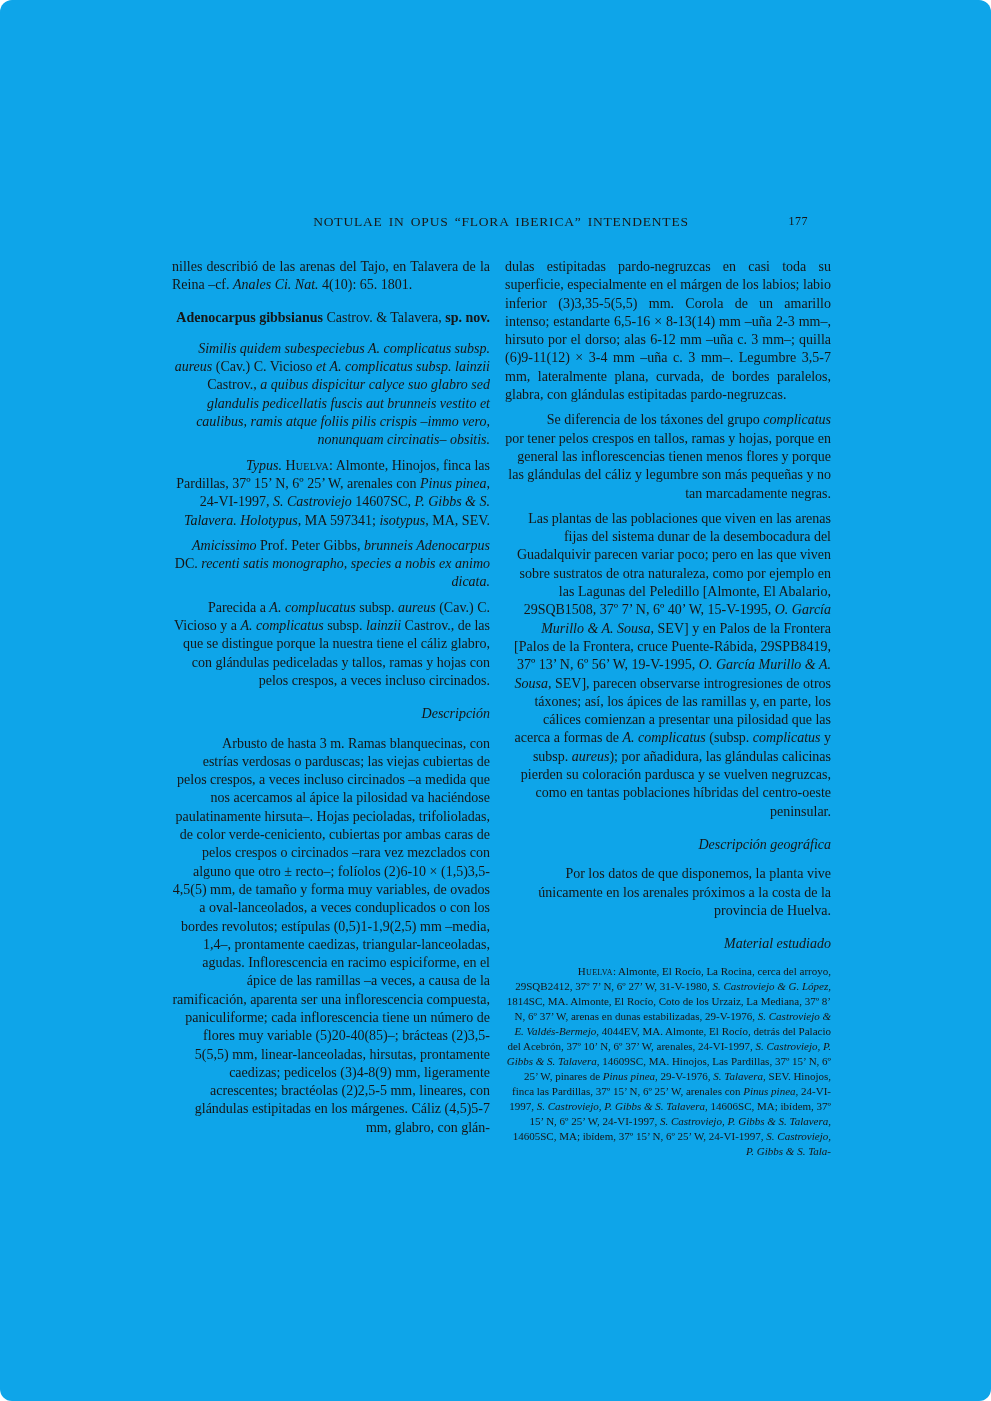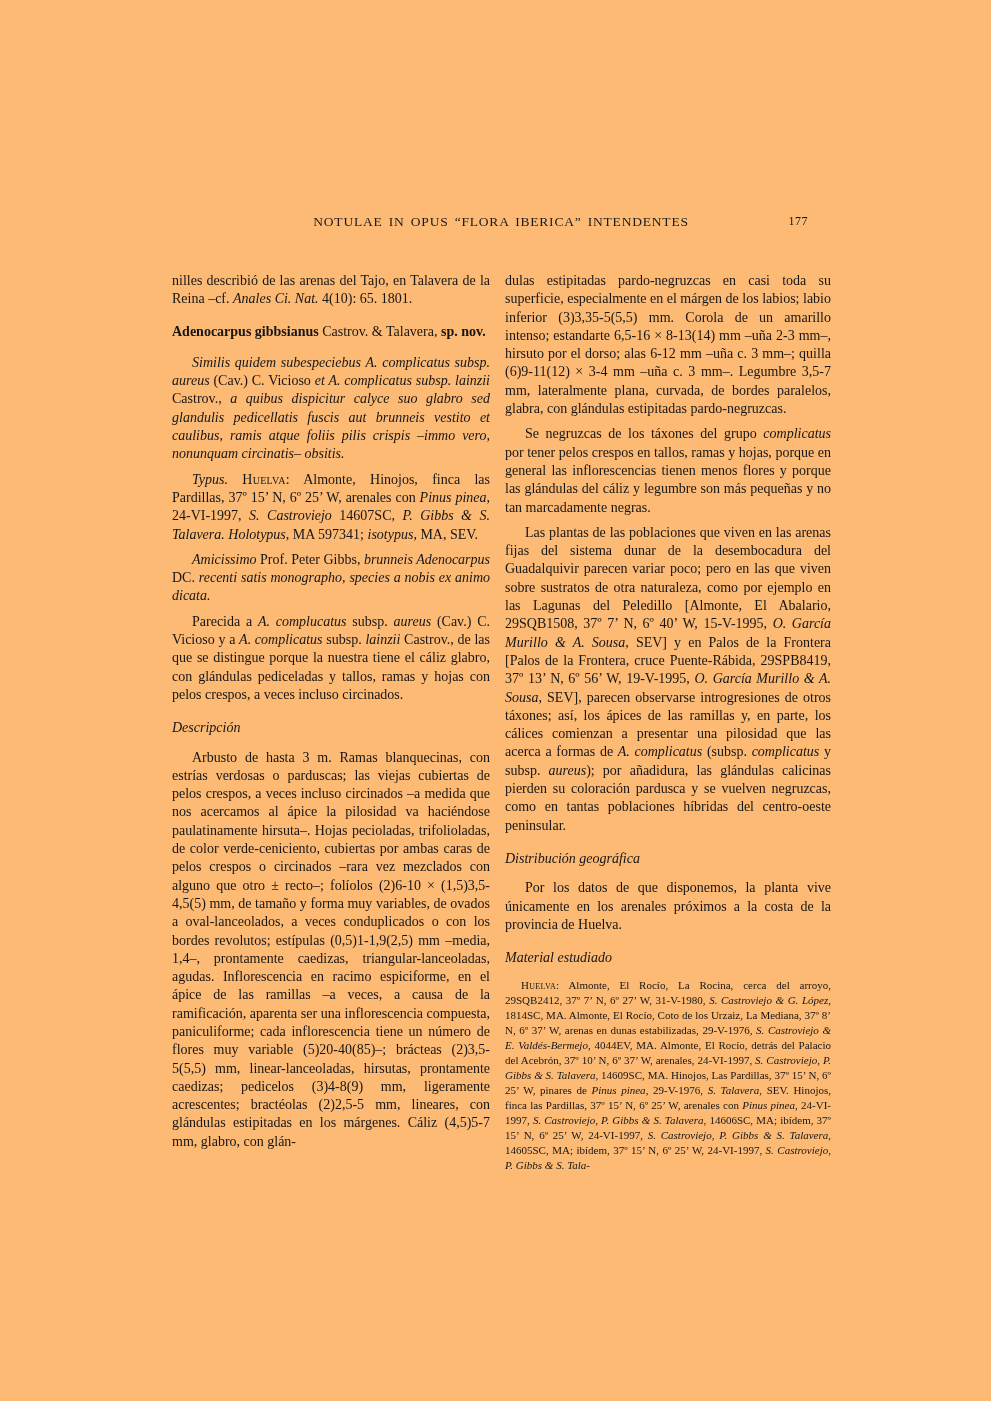--- a/index.html
+++ b/index.html
@@ -4,24 +4,25 @@
 <style>
   html, body {
     margin: 0;
     padding: 0;
     background: #ffffff;
   }
   .page {
     position: relative;
     width: 991px;
     height: 1401px;
-    background: #fdba74;
+    background: #0ea5e9;
     font-family: "Liberation Serif", "DejaVu Serif", serif;
     color: #161616;
     overflow: hidden;
+    border-radius: 12px;
   }
   .running-head {
     position: absolute;
     left: 172px;
     top: 214px;
     width: 658px;
     height: 20px;
   }
   .running-title {
     text-align: center;
@@ -32,30 +33,30 @@
   }
   .page-number {
     position: absolute;
     right: 22px;
     top: 0;
     font-size: 12px;
     letter-spacing: 0.5px;
   }
   .col {
     position: absolute;
-    top: 272px;
+    top: 258px;
     text-align: justify;
     font-size: 14px;
     line-height: 18.3px;
   }
   .col-left  { left: 172px; width: 318px; }
   .col-right { left: 505px; width: 326px; }
 
   p.block { margin: 0; }
-  p.block + p.block { margin-top: 7px; }
+  p.block + p.block { margin-top: 7px; text-align: right; }
 
   p.indent   { text-indent: 20px; }
   p.noindent { text-indent: 0; }
 
   p.species {
     margin-top: 14px !important;
     margin-bottom: 13px !important;
     padding-left: 28px;
     text-indent: -28px;
     text-align: left;
@@ -93,20 +94,20 @@
       <p class="block indent"><span class="seg-i">Similis quidem subespeciebus A. complicatus subsp. aureus </span><span class="seg-n">(Cav.) C. Vicioso </span><span class="seg-i">et A. complicatus subsp. lainzii </span><span class="seg-n">Castrov., </span><span class="seg-i">a quibus dispicitur calyce suo glabro sed glandulis pedicellatis fuscis aut brunneis vestito et caulibus, ramis atque foliis pilis crispis –immo vero, nonunquam circinatis– obsitis.</span></p>
       <p class="block indent"><span class="seg-i">Typus. </span><span class="seg-sc">Huelva</span><span class="seg-n">: Almonte, Hinojos, finca las Pardillas, 37º 15’ N, 6º 25’ W, arenales con </span><span class="seg-i">Pinus pinea</span><span class="seg-n">, 24-VI-1997, </span><span class="seg-i">S. Castroviejo</span><span class="seg-n"> 14607SC, </span><span class="seg-i">P. Gibbs &amp; S. Talavera. Holotypus</span><span class="seg-n">, MA 597341; </span><span class="seg-i">isotypus</span><span class="seg-n">, MA, SEV.</span></p>
       <p class="block indent"><span class="seg-i">Amicissimo </span><span class="seg-n">Prof. Peter Gibbs, </span><span class="seg-i">brunneis Adenocarpus </span><span class="seg-n">DC. </span><span class="seg-i">recenti satis monographo, species a nobis ex animo dicata.</span></p>
       <p class="block indent"><span class="seg-n">Parecida a </span><span class="seg-i">A. complucatus </span><span class="seg-n">subsp. </span><span class="seg-i">aureus </span><span class="seg-n">(Cav.) C. Vicioso y a </span><span class="seg-i">A. complicatus </span><span class="seg-n">subsp. </span><span class="seg-i">lainzii </span><span class="seg-n">Castrov., de las que se distingue porque la nuestra tiene el cáliz glabro, con glándulas pediceladas y tallos, ramas y hojas con pelos crespos, a veces incluso circinados.</span></p>
       <p class="block heading"><span class="seg-i">Descripción</span></p>
       <p class="block indent"><span class="seg-n">Arbusto de hasta 3 m. Ramas blanquecinas, con estrías verdosas o parduscas; las viejas cubiertas de pelos crespos, a veces incluso circinados –a medida que nos acercamos al ápice la pilosidad va haciéndose paulatinamente hirsuta–. Hojas pecioladas, trifolioladas, de color verde-ceniciento, cubiertas por ambas caras de pelos crespos o circinados –rara vez mezclados con alguno que otro ± recto–; folíolos (2)6-10 × (1,5)3,5-4,5(5) mm, de tamaño y forma muy variables, de ovados a oval-lanceolados, a veces conduplicados o con los bordes revolutos; estípulas (0,5)1-1,9(2,5) mm –media, 1,4–, prontamente caedizas, triangular-lanceoladas, agudas. Inflorescencia en racimo espiciforme, en el ápice de las ramillas –a veces, a causa de la ramificación, aparenta ser una inflorescencia compuesta, paniculiforme; cada inflorescencia tiene un número de flores muy variable (5)20-40(85)–; brácteas (2)3,5-5(5,5) mm, linear-lanceoladas, hirsutas, prontamente caedizas; pedicelos (3)4-8(9) mm, ligeramente acrescentes; bractéolas (2)2,5-5 mm, lineares, con glándulas estipitadas en los márgenes. Cáliz (4,5)5-7 mm, glabro, con glán-</span></p>
     </div>
 
   <div class="col col-right">
       <p class="block noindent"><span class="seg-n">dulas estipitadas pardo-negruzcas en casi toda su superficie, especialmente en el márgen de los labios; labio inferior (3)3,35-5(5,5) mm. Corola de un amarillo intenso; estandarte 6,5-16 × 8-13(14) mm –uña 2-3 mm–, hirsuto por el dorso; alas 6-12 mm –uña c. 3 mm–; quilla (6)9-11(12) × 3-4 mm –uña c. 3 mm–. Legumbre 3,5-7 mm, lateralmente plana, curvada, de bordes paralelos, glabra, con glándulas estipitadas pardo-negruzcas.</span></p>
-      <p class="block indent"><span class="seg-n">Se negruzcas de los táxones del grupo </span><span class="seg-i">complicatus</span><span class="seg-n"> por tener pelos crespos en tallos, ramas y hojas, porque en general las inflorescencias tienen menos flores y porque las glándulas del cáliz y legumbre son más pequeñas y no tan marcadamente negras.</span></p>
+      <p class="block indent"><span class="seg-n">Se diferencia de los táxones del grupo </span><span class="seg-i">complicatus</span><span class="seg-n"> por tener pelos crespos en tallos, ramas y hojas, porque en general las inflorescencias tienen menos flores y porque las glándulas del cáliz y legumbre son más pequeñas y no tan marcadamente negras.</span></p>
       <p class="block indent"><span class="seg-n">Las plantas de las poblaciones que viven en las arenas fijas del sistema dunar de la desembocadura del Guadalquivir parecen variar poco; pero en las que viven sobre sustratos de otra naturaleza, como por ejemplo en las Lagunas del Peledillo [Almonte, El Abalario, 29SQB1508, 37º 7’ N, 6º 40’ W, 15-V-1995, </span><span class="seg-i">O. García Murillo &amp; A. Sousa</span><span class="seg-n">, SEV] y en Palos de la Frontera [Palos de la Frontera, cruce Puente-Rábida, 29SPB8419, 37º 13’ N, 6º 56’ W, 19-V-1995, </span><span class="seg-i">O. García Murillo &amp; A. Sousa</span><span class="seg-n">, SEV], parecen observarse introgresiones de otros táxones; así, los ápices de las ramillas y, en parte, los cálices comienzan a presentar una pilosidad que las acerca a formas de </span><span class="seg-i">A. complicatus</span><span class="seg-n"> (subsp. </span><span class="seg-i">complicatus</span><span class="seg-n"> y subsp. </span><span class="seg-i">aureus</span><span class="seg-n">); por añadidura, las glándulas calicinas pierden su coloración pardusca y se vuelven negruzcas, como en tantas poblaciones híbridas del centro-oeste peninsular.</span></p>
-      <p class="block heading"><span class="seg-i">Distribución geográfica</span></p>
+      <p class="block heading"><span class="seg-i">Descripción geográfica</span></p>
       <p class="block indent"><span class="seg-n">Por los datos de que disponemos, la planta vive únicamente en los arenales próximos a la costa de la provincia de Huelva.</span></p>
       <p class="block heading"><span class="seg-i">Material estudiado</span></p>
       <p class="block small"><span class="seg-sc">Huelva</span><span class="seg-n">: Almonte, El Rocío, La Rocina, cerca del arroyo, 29SQB2412, 37º 7’ N, 6º 27’ W, 31-V-1980, </span><span class="seg-i">S. Castroviejo &amp; G. López</span><span class="seg-n">, 1814SC, MA. Almonte, El Rocío, Coto de los Urzaiz, La Mediana, 37º 8’ N, 6º 37’ W, arenas en dunas estabilizadas, 29-V-1976, </span><span class="seg-i">S. Castroviejo &amp; E. Valdés-Bermejo</span><span class="seg-n">, 4044EV, MA. Almonte, El Rocío, detrás del Palacio del Acebrón, 37º 10’ N, 6º 37’ W, arenales, 24-VI-1997, </span><span class="seg-i">S. Castroviejo, P. Gibbs &amp; S. Talavera</span><span class="seg-n">, 14609SC, MA. Hinojos, Las Pardillas, 37º 15’ N, 6º 25’ W, pinares de </span><span class="seg-i">Pinus pinea</span><span class="seg-n">, 29-V-1976, </span><span class="seg-i">S. Talavera</span><span class="seg-n">, SEV. Hinojos, finca las Pardillas, 37º 15’ N, 6º 25’ W, arenales con </span><span class="seg-i">Pinus pinea</span><span class="seg-n">, 24-VI-1997, </span><span class="seg-i">S. Castroviejo, P. Gibbs &amp; S. Talavera</span><span class="seg-n">, 14606SC, MA; ibídem, 37º 15’ N, 6º 25’ W, 24-VI-1997, </span><span class="seg-i">S. Castroviejo, P. Gibbs &amp; S. Talavera</span><span class="seg-n">, 14605SC, MA; ibídem, 37º 15’ N, 6º 25’ W, 24-VI-1997, </span><span class="seg-i">S. Castroviejo, P. Gibbs &amp; S. Tala-</span></p>
     </div>
 </div>
 
 </body></html>

